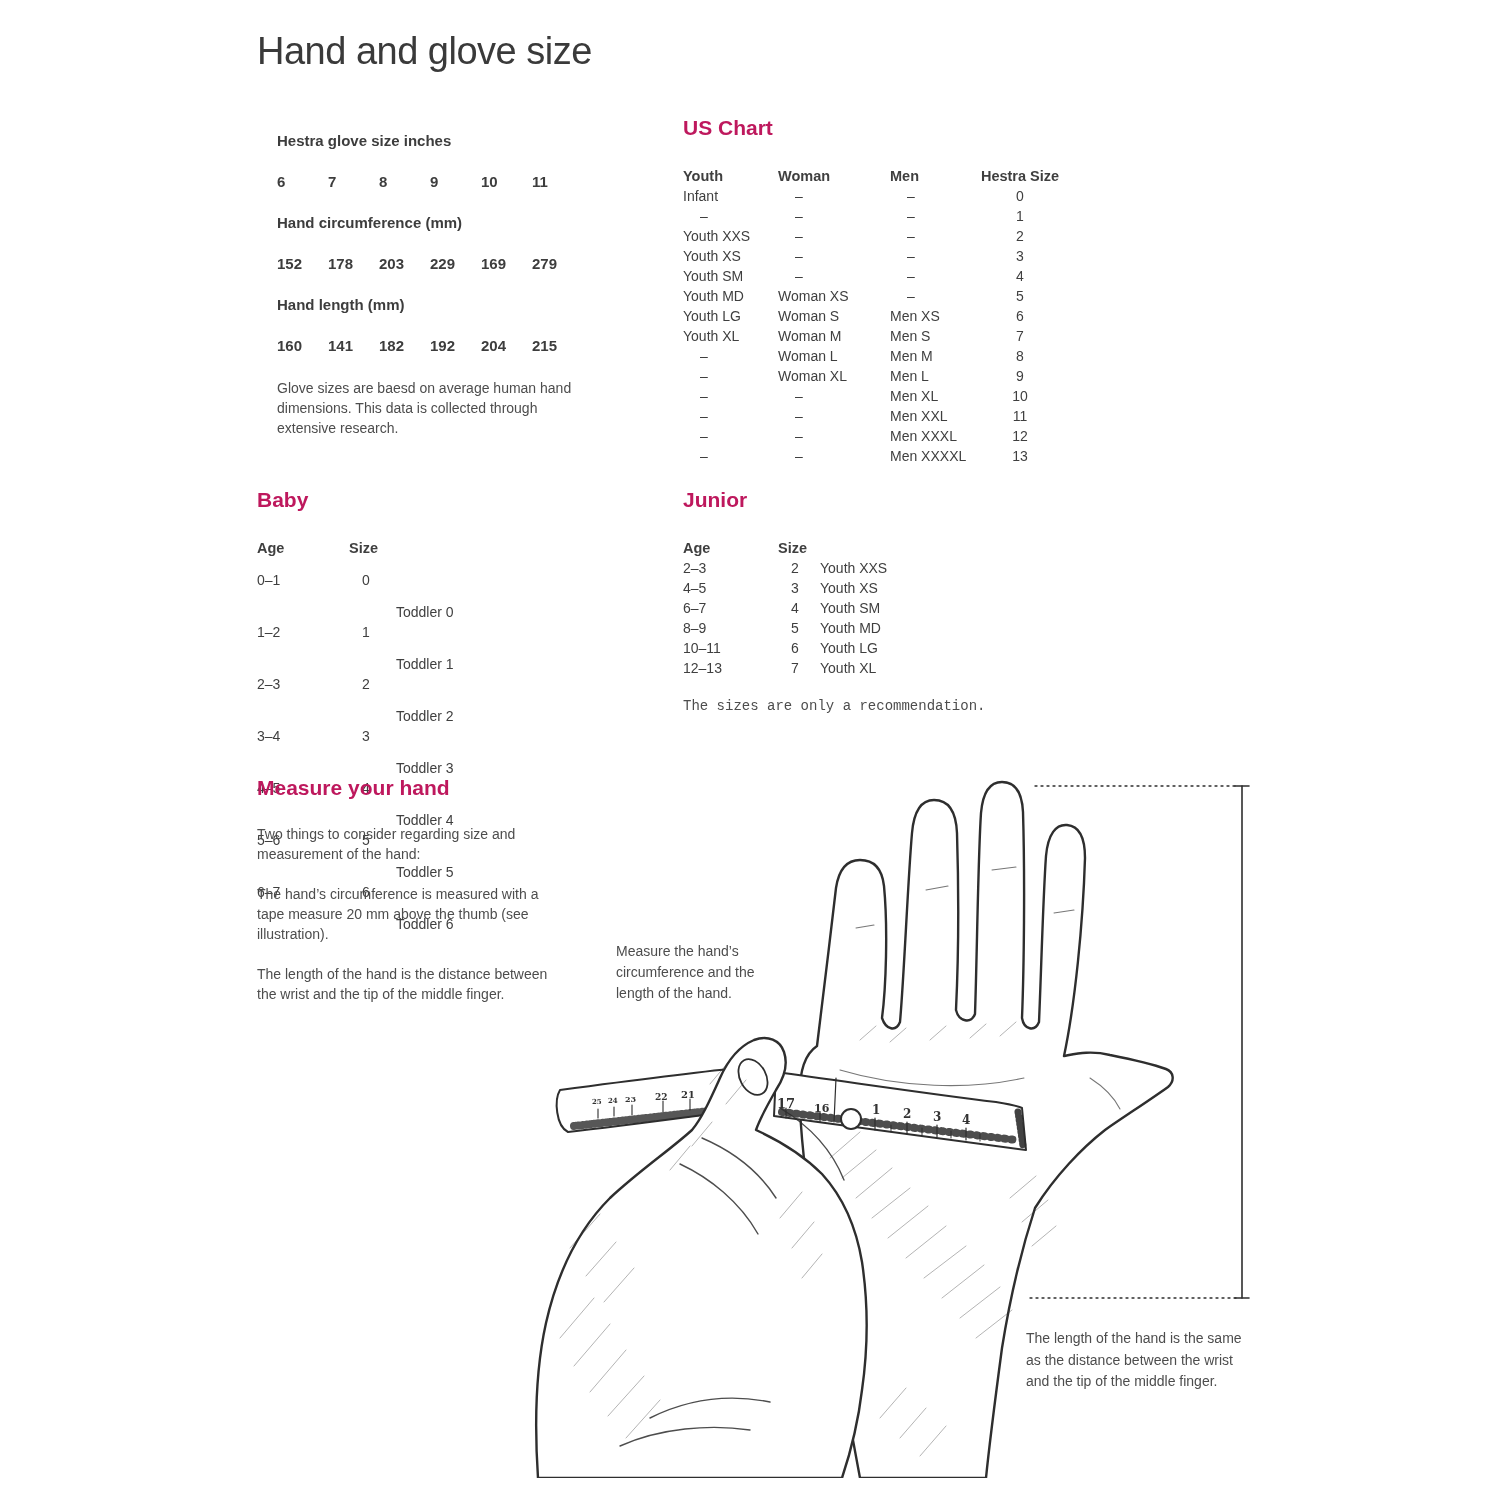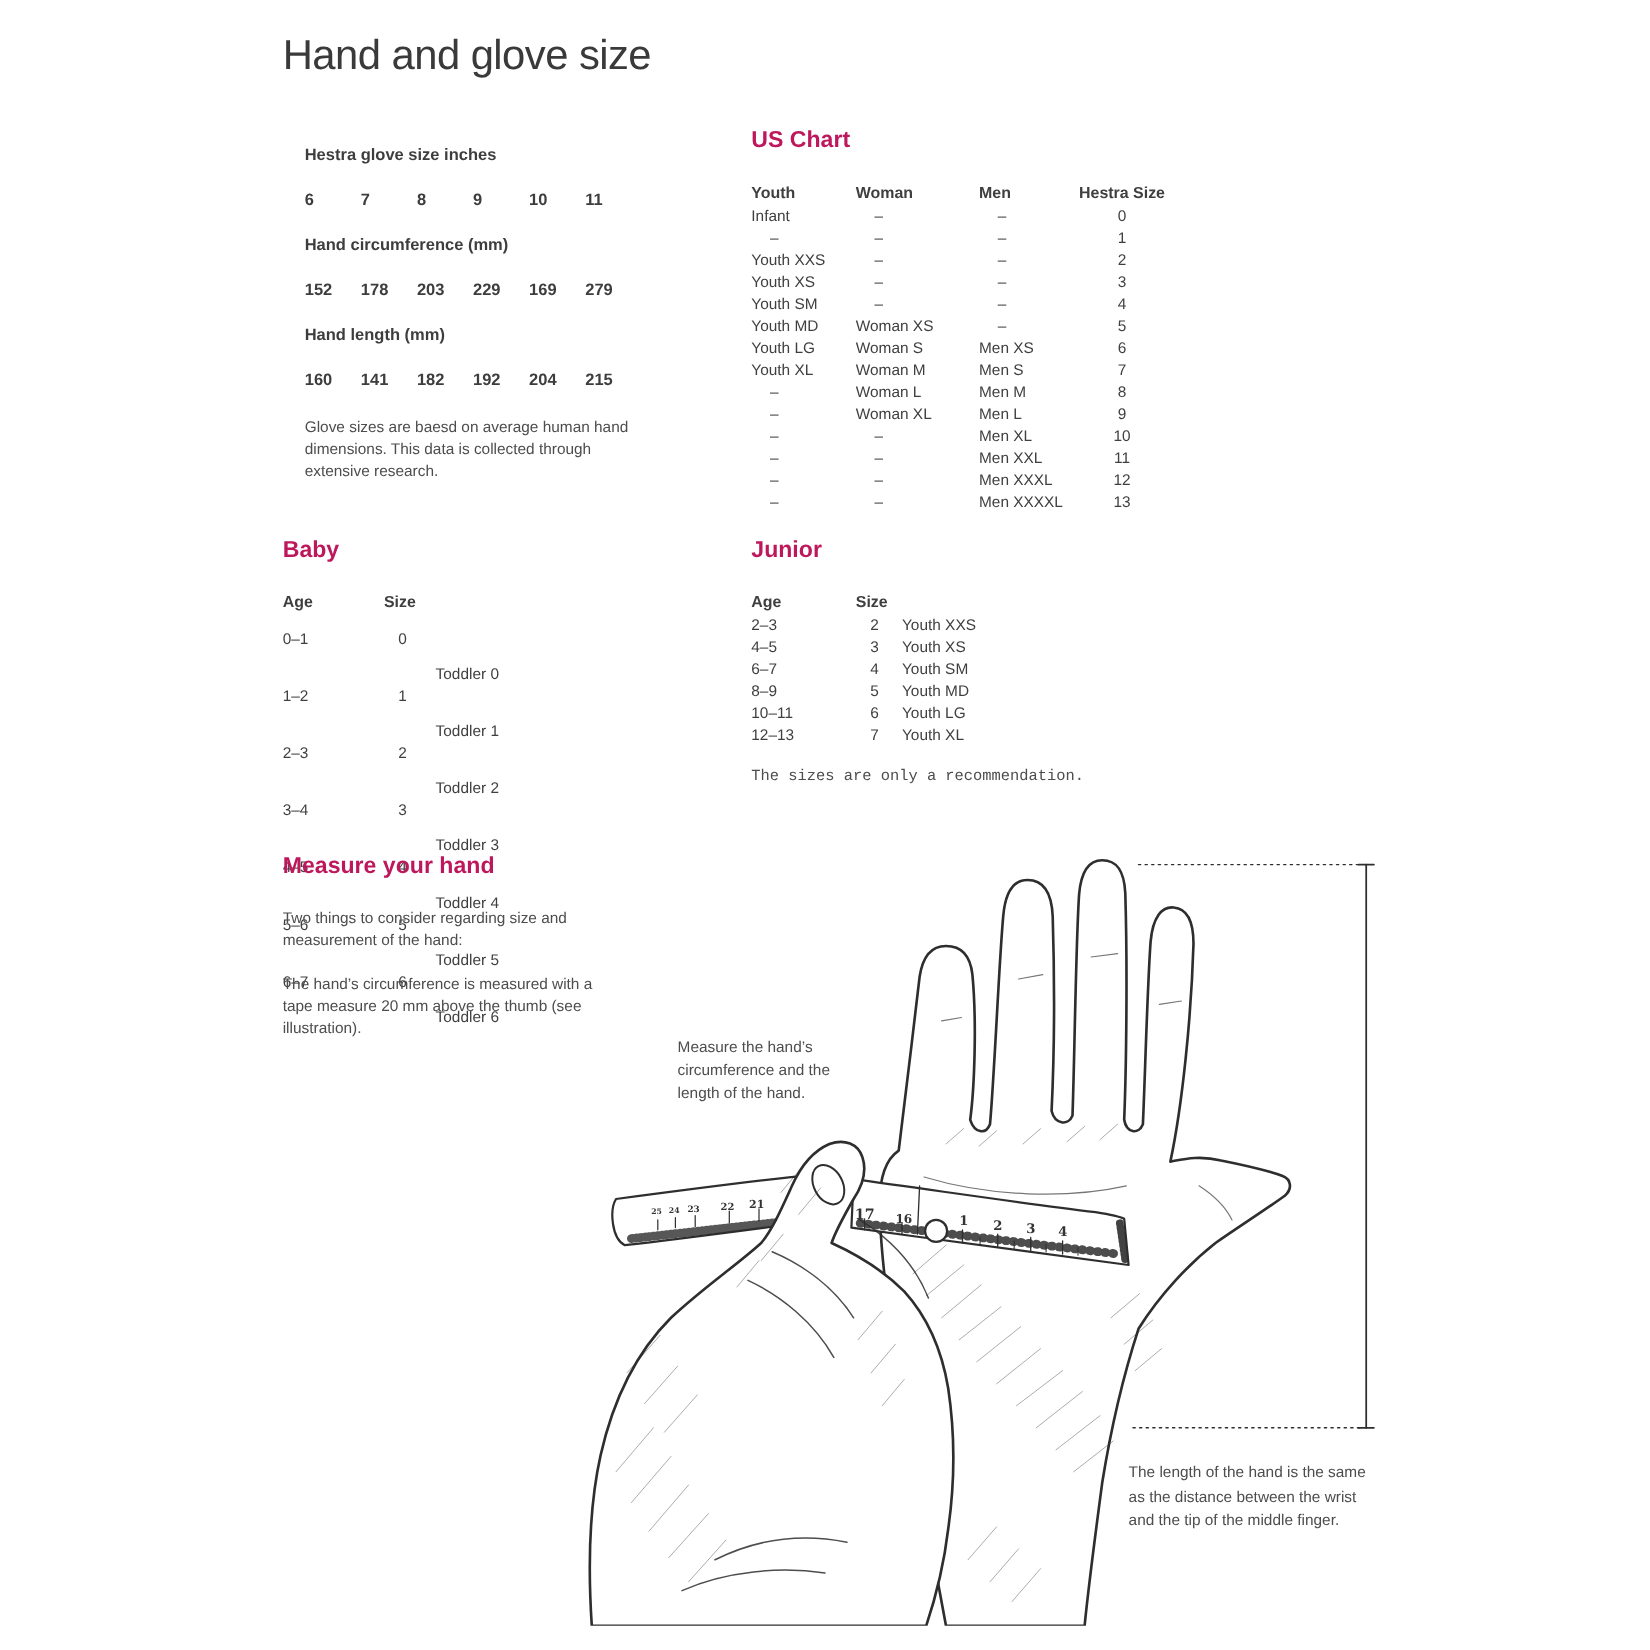--- a/index.html
+++ b/index.html
@@ -273,20 +273,21 @@
         <div class="td">Youth XL</div>
       </div>
       </div>
     <div class="junior-note">The sizes are only a recommendation.</div>
   </div>
 
   <div class="measure">
     <h2 class="section-title">Measure your hand</h2>
     <p>Two things to consider regarding size and measurement of the hand:</p>
     <p>The hand’s circumference is measured with a tape measure 20 mm above the thumb (see illustration).</p>
+    <p>The length of the hand is the distance between the wrist and the tip of the middle finger.</p>
   </div>
 
   <div class="ill">
     <svg viewBox="0 0 720 700" fill="none" stroke="#2e2e2e" stroke-width="2.4" stroke-linecap="round" stroke-linejoin="round">
 
       <g>
         <path fill="#ffffff" d="M330 700
           C318 636 302 548 288 474
           C280 430 272 378 270 330
           C268 300 272 278 287 268

